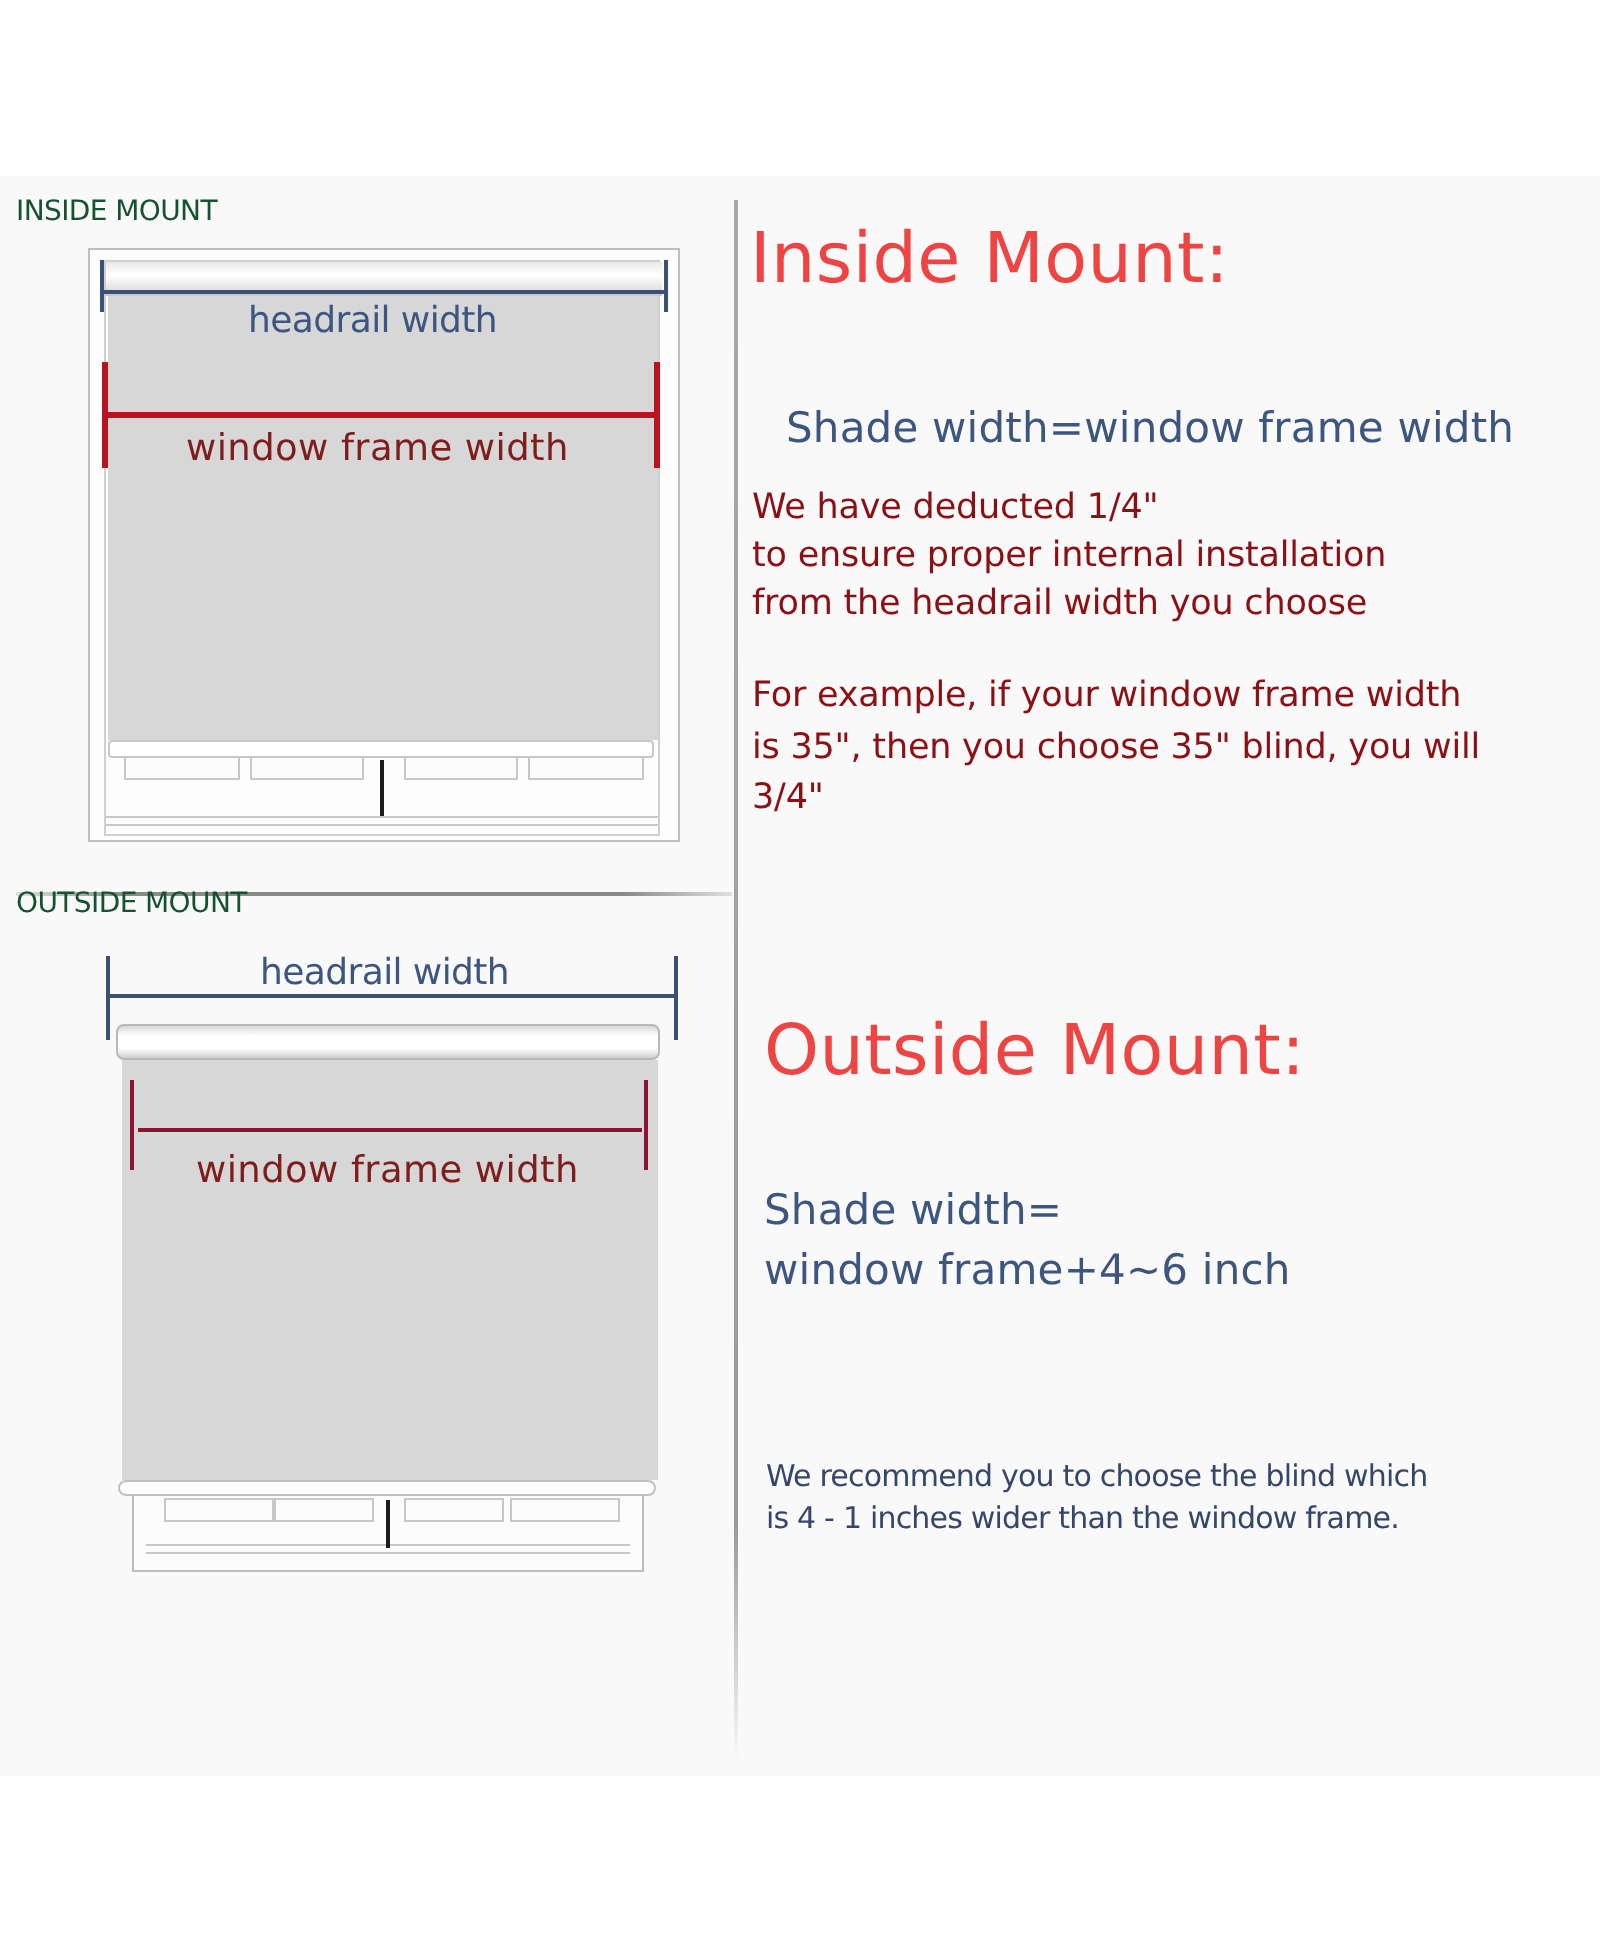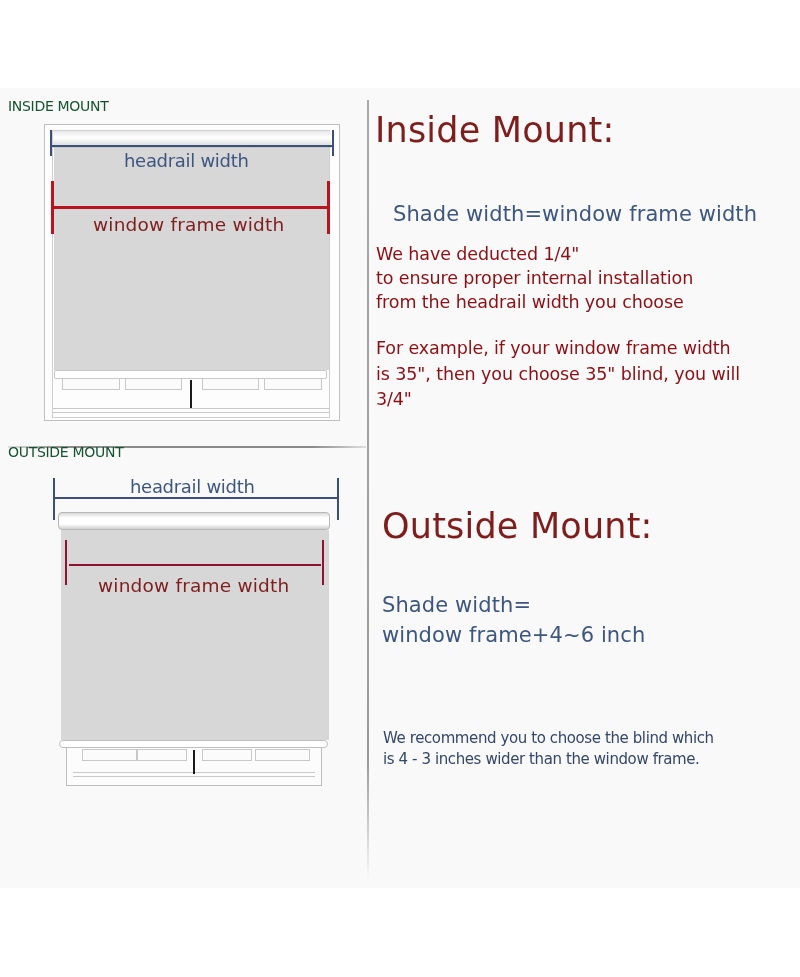--- a/index.html
+++ b/index.html
@@ -70,21 +70,21 @@
     }
     .out-bottombar {
       position: absolute; left: 59px; top: 740px; width: 269px; height: 8px;
       background: #ffffff; border: 1px solid #c0c0c0; border-radius: 4px; box-sizing: border-box;
     }
     .out-frame {
       position: absolute; left: 66px; top: 748px; width: 256px; height: 38px;
       border: 1px solid #bdbdbd; border-top: none; box-sizing: border-box; background: #fcfcfc;
     }
 
-    .h1 { font-size: 35px; color: #7f1d1d; letter-spacing: 0.2px; }
+    .h1 { font-size: 35px; color: #ef4444; letter-spacing: 0.2px; }
     .h2 { font-size: 21px; color: #3d5680; letter-spacing: 0.1px; }
     .body-red { font-size: 17.5px; color: #8c0f14; line-height: 24px; letter-spacing: -0.1px; }
     .body-navy-sm { font-size: 15px; color: #34466a; line-height: 21px; letter-spacing: -0.4px; }
   </style>
 </head>
 <body>
 
 <div class="panel"></div>
 <div class="vdivider"></div>
 <div class="hdivider"></div>
@@ -156,15 +156,15 @@
 </div>
 
 <div>
   <div class="abs h1" style="left:382px; top:506px;">Outside Mount:</div>
   <div class="abs h2" style="left:382px; top:590px; line-height:30px;">
     <div>Shade width=</div>
     <div>window frame+4~6 inch</div>
   </div>
   <div class="abs body-navy-sm" style="left:383px; top:728px;">
     <div>We recommend you to choose the blind which</div>
-    <div>is 4 - 3 inches wider than the window frame.</div>
+    <div>is 4 - 1 inches wider than the window frame.</div>
   </div>
 </div>
 
 </body></html>

